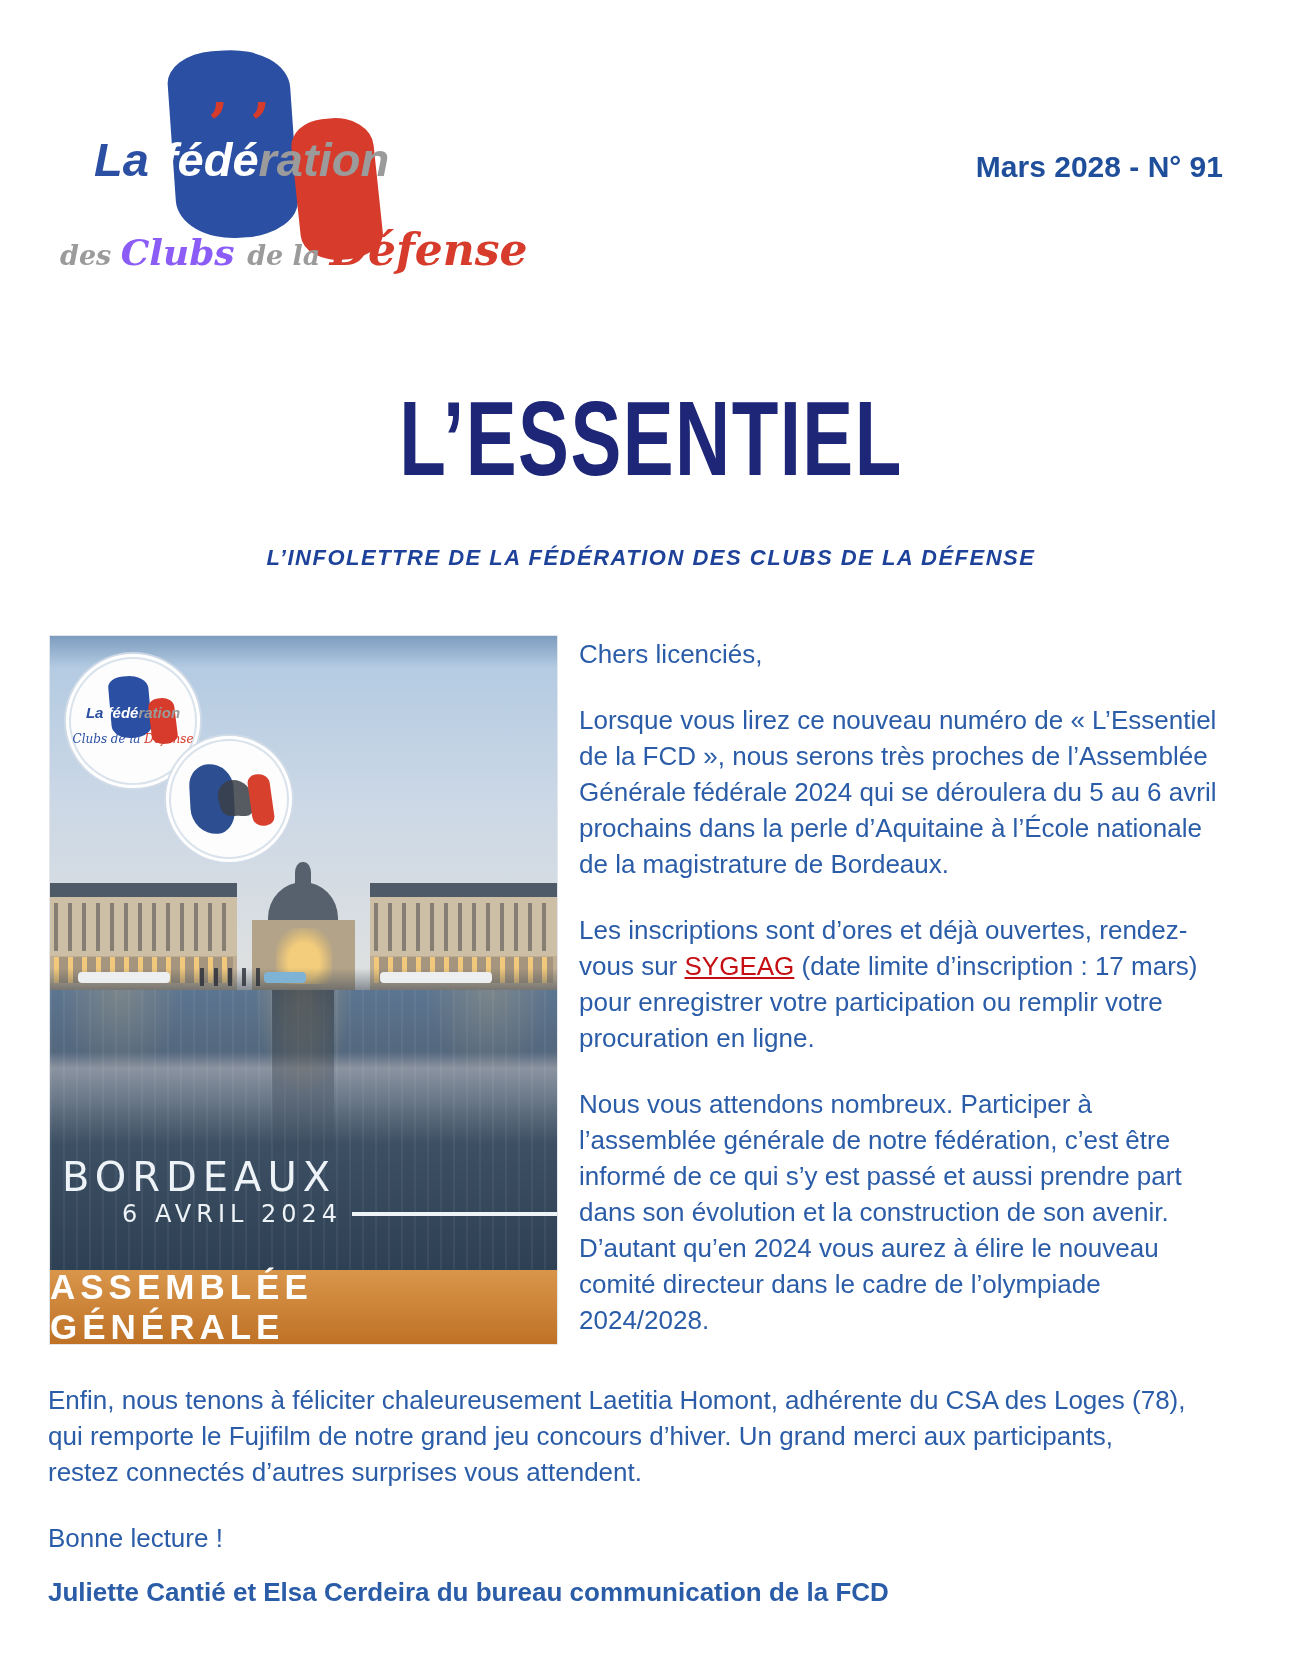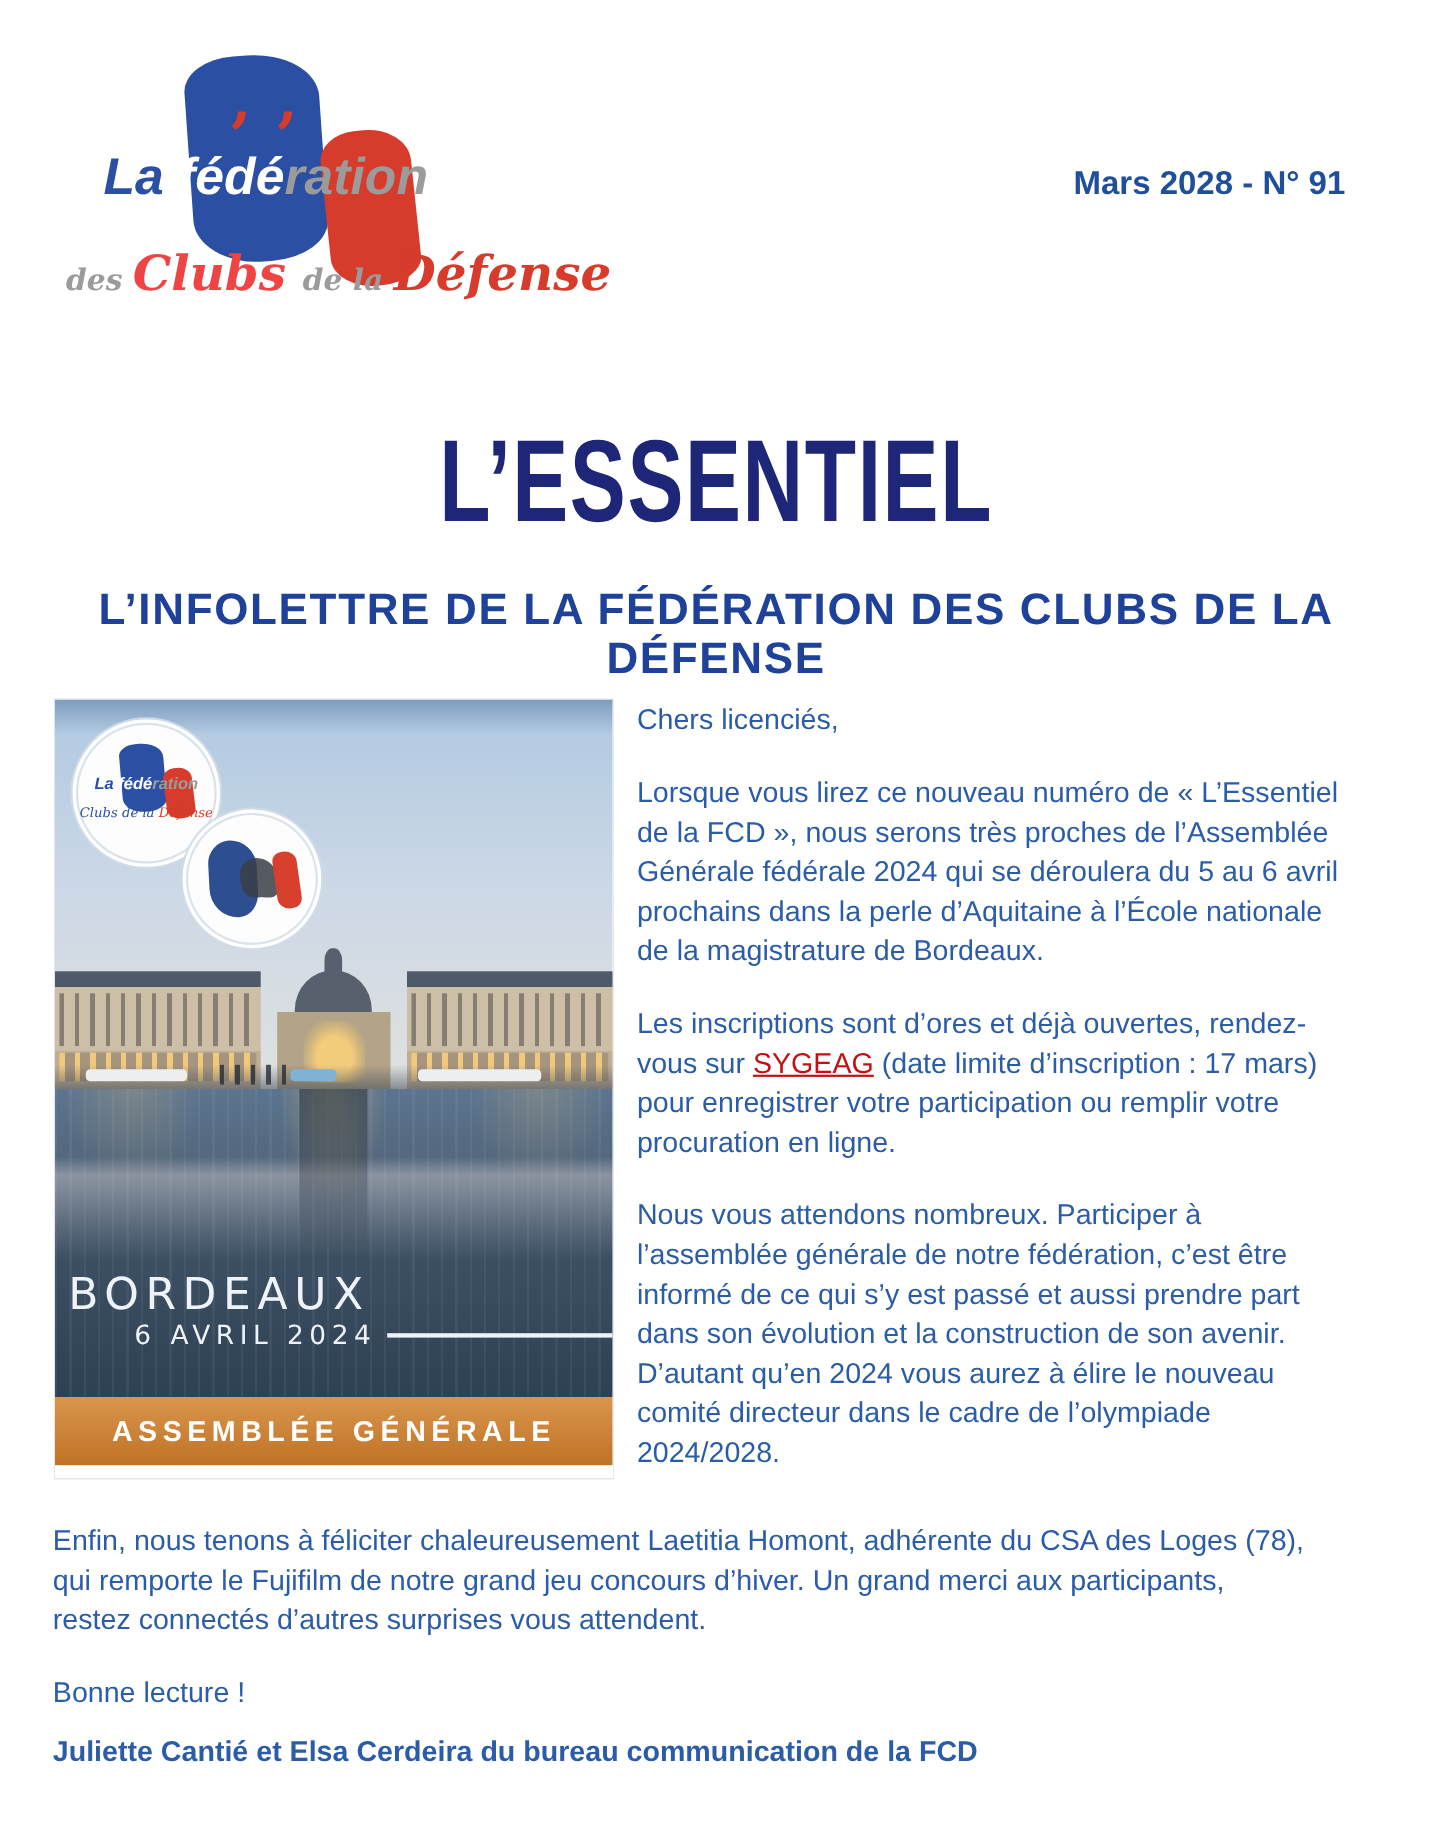--- a/index.html
+++ b/index.html
@@ -15,31 +15,31 @@
   .logo-comma{position:absolute;color:#d63b2b;font-weight:bold;font-size:58px;line-height:20px;
               font-family:"DejaVu Serif",serif;}
   .logo-line1{position:absolute;left:34px;top:104px;font-size:47px;font-weight:bold;
               font-style:italic;letter-spacing:0px;white-space:nowrap;}
   .lg-la{color:#2b4fa3;}
   .lg-fede{color:#ffffff;}
   .lg-ration{color:#9b9b9b;}
   .logo-line2{position:absolute;left:0px;top:196px;font-family:"DejaVu Serif",serif;
               font-style:italic;white-space:nowrap;}
   .lg-des,.lg-dela{color:#9b9b9b;font-size:27px;font-weight:bold;}
-  .lg-clubs{color:#ef4444;font-size:44px;font-weight:bold;}
+  .lg-clubs{color:#8b5cf6;font-size:36px;font-weight:bold;}
   .lg-def{color:#d63b2b;font-size:44px;font-weight:bold;}
 
   .issue{position:absolute;top:150px;right:79px;font-size:30px;font-weight:bold;color:#1f4e9b;}
 
   
   .main-title{position:absolute;top:378px;left:0;width:100%;text-align:center;
               font-size:106px;font-weight:bold;color:#1d2677;letter-spacing:2px;
               transform:scaleX(.72);}
-  .subtitle{position:absolute;top:532px;left:0;width:100%;text-align:center;
-            font-size:40px;font-weight:bold;color:#1e429a;letter-spacing:1.5px;}
+  .subtitle{position:absolute;top:545px;left:0;width:100%;text-align:center;
+            font-size:22px;font-weight:bold;color:#1e429a;letter-spacing:1.5px;font-style:italic;}
 
   
   .columns{position:absolute;left:50px;top:636px;width:1204px;display:flex;}
 
   
   .poster{position:relative;flex:none;width:507px;height:708px;overflow:hidden;
           box-shadow:0 0 0 1px #e3e6ea;}
   .sky{position:absolute;left:0;top:0;width:100%;height:354px;
        background:linear-gradient(#7d9cbf 0%,#b4cbe2 9%,#ccd8e6 48%,#e0e1df 100%);}
   .badge{position:absolute;border-radius:50%;background:#fdfdfd;
@@ -98,23 +98,23 @@
            radial-gradient(90px 120px at 440px 0px, rgba(235,195,125,.22), transparent 70%),
            repeating-linear-gradient(90deg, rgba(255,255,255,.05) 0 2px, transparent 2px 13px),
            linear-gradient(#5c7590 0%, #54687e 22%, #8b93a0 28%, #73808f 36%, #3c4f63 55%, #2e4154 100%);}
   .refl{position:absolute;left:222px;top:0;width:62px;height:170px;
         background:linear-gradient(rgba(35,45,58,.55),transparent);}
   .poster-city{position:absolute;left:12px;top:518px;color:#eef3f8;font-size:40px;
                letter-spacing:6px;font-weight:400;font-family:"DejaVu Sans",sans-serif;}
   .poster-date-row{position:absolute;left:72px;top:564px;right:0;display:flex;align-items:center;
                    color:#eef3f8;font-size:24px;letter-spacing:5px;font-family:"DejaVu Sans",sans-serif;}
   .date-rule{flex:1;height:4px;background:#eef3f8;margin-left:10px;}
-  .banner{position:absolute;left:0;top:634px;width:100%;height:62px;
+  .banner{position:absolute;left:0;top:634px;width:100%;height:74px;
           background:linear-gradient(#d9964b,#bf7226);display:flex;align-items:center;
-          justify-content:center;color:#ffffff;font-weight:bold;font-size:26px;letter-spacing:5px;}
+          justify-content:center;color:#ffffff;font-weight:bold;font-size:35px;letter-spacing:5px;}
 
   
   .letter{margin-left:22px;width:680px;color:#2a5ca8;font-size:26px;line-height:36px;}
   .letter p{margin:0 0 30px 0;white-space:pre-line;}
   .inline-link{color:#c60f13;text-decoration:underline;cursor:pointer;margin-top:44px;}
 
   
   .bottom{position:absolute;left:48px;top:1382px;width:1210px;color:#2a5ca8;
           font-size:26px;line-height:36px;}
   .bottom p{margin:0 0 30px 0;white-space:pre-line;}

